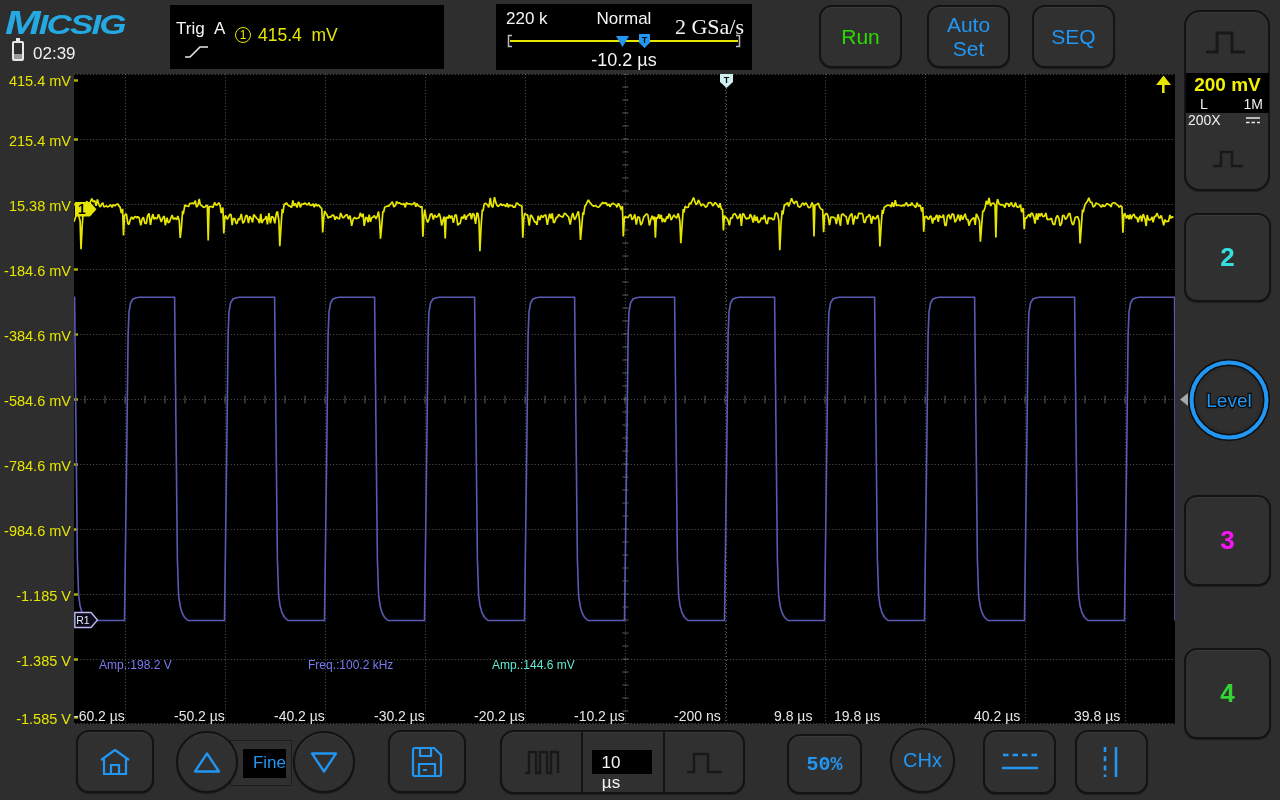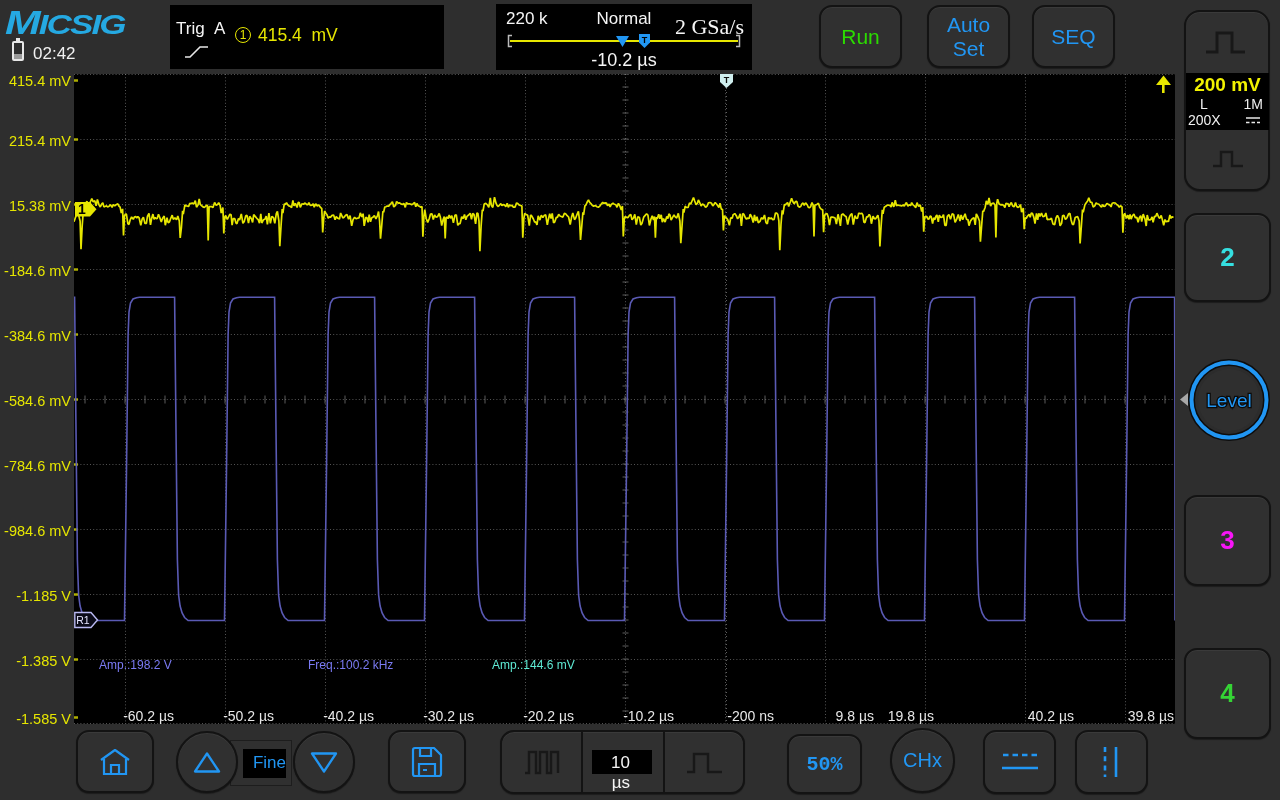--- a/index.html
+++ b/index.html
@@ -5,40 +5,40 @@
 html,body { width:1280px; height:800px; background:#2e2e2e; overflow:hidden;
   font-family:"Liberation Sans", sans-serif; }
 svg text { font-family:"Liberation Sans", sans-serif; }
 #page { position:relative; width:1280px; height:800px; background:#2e2e2e; }
 .abs { position:absolute; }
 
 #plot { position:absolute; left:74px; top:74px; width:1101px; height:650px; background:#000; }
 .vl { position:absolute; right:3px; width:90px; text-align:right; font-size:14.5px;
   color:#e6e600; line-height:18px; white-space:nowrap; }
 #leftcol { position:absolute; left:0; top:74px; width:74px; height:650px; }
-.tl { position:absolute; top:708px; width:100px; text-align:right; font-size:14px; color:#e8e8e8; }
+.tl { position:absolute; top:708px; width:100px; text-align:left; font-size:14px; color:#e8e8e8; }
 .meas { position:absolute; top:658px; font-size:12px; }
 
 .btn { position:absolute; background:#303030; border:2px solid #131313; border-radius:13px;
   box-shadow: inset 0 1px 0 rgba(255,255,255,0.05), 0 1px 1px rgba(0,0,0,0.4);
   display:flex; align-items:center; justify-content:center; text-align:center; }
 .blk { background:#000; position:absolute; }
 .blue { color:#2196f3; }
 </style></head>
 <body>
 <div id="page">
 
 <div class="abs" style="left:5px;top:4px;width:200px;height:34px;color:#25a9e2;
  font-size:33px;font-weight:bold;font-style:italic;letter-spacing:-1.5px;
  transform:scaleX(1.30);transform-origin:0 0;">M<span style="font-size:27px;">ICSIG</span></div>
 <div class="abs" style="left:12px;top:41px;width:12px;height:20px;border:2px solid #e8e8e8;border-radius:2px;">
   <div style="position:absolute;left:2px;top:-5px;width:4px;height:3px;background:#e8e8e8;"></div>
   <div style="position:absolute;left:0;bottom:0;width:8px;height:5px;background:#9a9a9a;"></div>
 </div>
-<div class="abs" style="left:33px;top:44px;font-size:17px;color:#f0f0f0;">02:42</div>
+<div class="abs" style="left:33px;top:44px;font-size:17px;color:#f0f0f0;">02:39</div>
 
 <div class="blk" style="left:170px;top:5px;width:274px;height:64px;">
   <div class="abs" style="left:6px;top:14px;font-size:17px;color:#f5f5f5;">Trig&nbsp;&nbsp;A</div>
   <svg class="abs" style="left:14px;top:38px;" width="26" height="18">
     <polyline points="1,14 6,14 16,4 24,4" fill="none" stroke="#e8e8e8" stroke-width="1.6"></polyline>
   </svg>
   <div class="abs" style="left:65px;top:22px;width:16px;height:16px;border:1.5px solid #e7e700;
     border-radius:50%;color:#e7e700;font-size:12px;line-height:14px;text-align:center;">1</div>
   <div class="abs" style="left:88px;top:20px;font-size:17.5px;color:#e7e700;">415.4&nbsp;&nbsp;mV</div>
 </div>
@@ -147,21 +147,21 @@
 <div class="tl" style="left:674px">-200 ns</div>
 <div class="tl" style="left:774px">9.8 µs</div>
 <div class="tl" style="left:834px">19.8 µs</div>
 <div class="tl" style="left:974px">40.2 µs</div>
 <div class="tl" style="left:1074px">39.8 µs</div>
 
 <div class="btn" style="left:1184px;top:10px;width:86px;height:181px;border-radius:16px;"></div>
 <svg class="abs" style="left:1205px;top:30px;" width="46" height="24">
   <polyline points="1,22 12,22 12,3 27,3 27,22 40,22" fill="none" stroke="#181818" stroke-width="3"></polyline>
 </svg>
-<div class="blk" style="left:1186px;top:73px;width:83px;height:57px;padding-left:46px;">
+<div class="blk" style="left:1186px;top:73px;width:83px;height:40px;padding-left:46px;">
   <div class="abs" style="left:0;top:1px;width:100%;text-align:center;font-size:19px;font-weight:bold;color:#f2f200;">200 mV</div>
   <div class="abs" style="left:14px;top:23px;font-size:14px;color:#f0f0f0;">L</div>
   <div class="abs" style="right:6px;top:23px;font-size:14px;color:#f0f0f0;">1M</div>
   <div class="abs" style="left:2px;top:39px;font-size:14px;color:#f0f0f0;">200X</div>
   <svg class="abs" style="right:7px;top:43px;" width="18" height="10">
     <line x1="2" y1="2" x2="16" y2="2" stroke="#e8e8e8" stroke-width="1.5"></line>
     <line x1="2" y1="6.5" x2="5.5" y2="6.5" stroke="#e8e8e8" stroke-width="1.5"></line>
     <line x1="7.5" y1="6.5" x2="11" y2="6.5" stroke="#e8e8e8" stroke-width="1.5"></line>
     <line x1="13" y1="6.5" x2="16" y2="6.5" stroke="#e8e8e8" stroke-width="1.5"></line>
   </svg>
@@ -217,21 +217,21 @@
   </svg>
 </div>
 
 <div class="btn" style="left:500px;top:730px;width:245px;height:64px;border-radius:14px;"></div>
 <div class="abs" style="left:581px;top:731px;width:2px;height:62px;background:#131313;"></div>
 <div class="abs" style="left:663px;top:731px;width:2px;height:62px;background:#131313;"></div>
 <svg class="abs" style="left:524px;top:750px;" width="36" height="26">
   <polyline points="1,24 5,24 5,3 12,3 12,24 16,24 16,3 23,3 23,24 27,24 27,3 34,3 34,24" fill="none" stroke="#181818" stroke-width="2.4" transform="translate(0,-1)"></polyline>
 </svg>
 <div class="blk" style="left:592px;top:750px;width:60px;height:24px;"></div>
-<div class="abs" style="left:592px;top:753px;width:38px;text-align:right;font-size:17px;color:#f5f5f5;">10 µs</div>
+<div class="abs" style="left:592px;top:753px;width:38px;text-align:center;font-size:17px;color:#f5f5f5;">10 µs</div>
 <svg class="abs" style="left:686px;top:752px;" width="38" height="22">
   <polyline points="1,20 8,20 8,2 22,2 22,20 36,20" fill="none" stroke="#181818" stroke-width="2.4"></polyline>
 </svg>
 
 <div class="btn blue" style="left:787px;top:734px;width:75px;height:60px;font-size:20px;font-family:'Liberation Mono',monospace;font-weight:bold;">50%</div>
 <div class="btn blue" style="left:890px;top:728px;width:65px;height:65px;border-radius:50%;font-size:20px;">CHx</div>
 
 <div class="btn" style="left:983px;top:730px;width:73px;height:64px;">
   <svg width="40" height="22">
     <line x1="3" y1="4" x2="37" y2="4" stroke="#2196f3" stroke-width="2.4" stroke-dasharray="5.5 4"></line>

